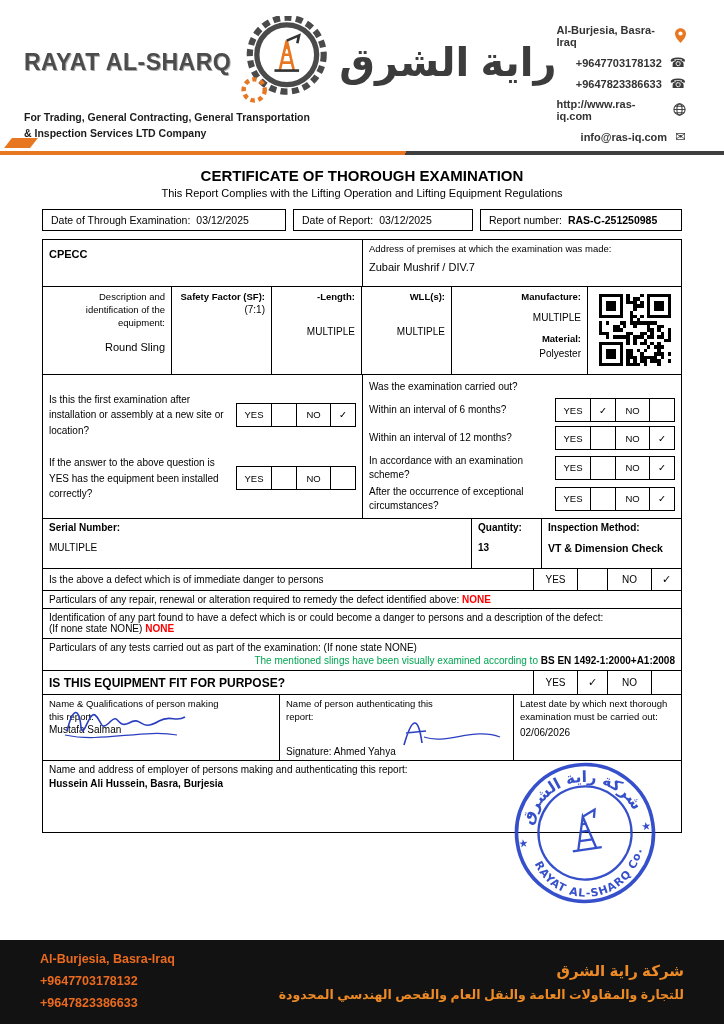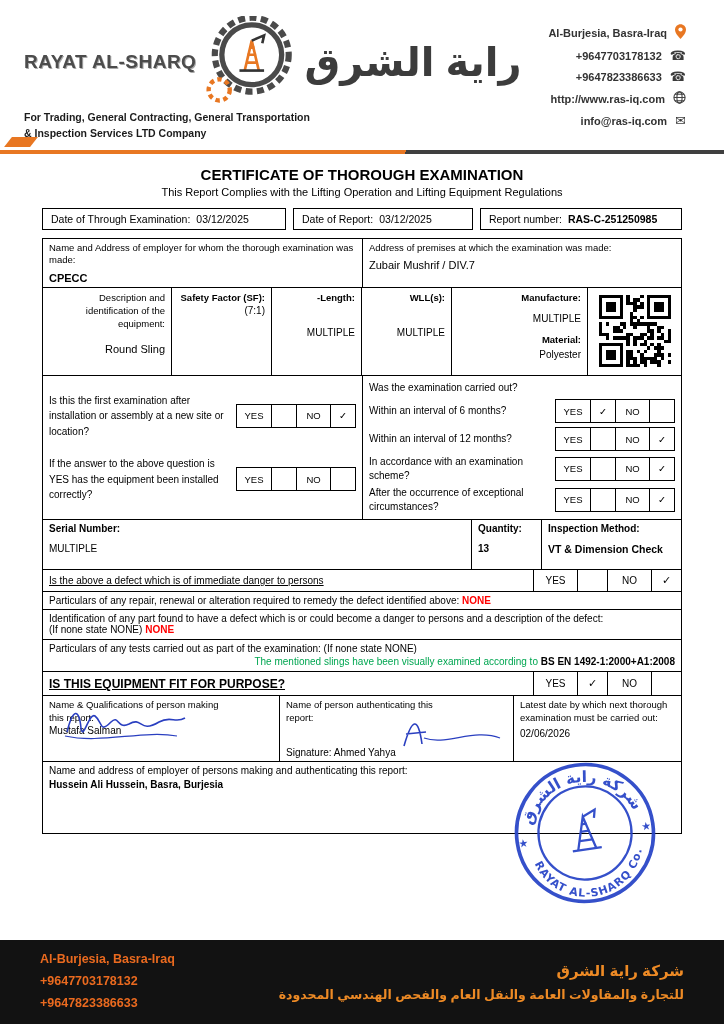--- a/index.html
+++ b/index.html
@@ -2,21 +2,21 @@
 <html><head>
 <meta charset="utf-8">
 <style>
   * { margin:0; padding:0; box-sizing:border-box; }
   body { background:#e8e8e8; font-family:"Liberation Sans","DejaVu Sans",sans-serif; }
   .page { position:relative; width:724px; height:1024px; background:#fff; margin:0 auto; overflow:hidden; color:#000; }
 
   
   .header { display:flex; justify-content:space-between; padding:16px 38px 0 24px; }
   .brand-row { display:flex; align-items:center; gap:10px; }
-  .brand-en { font-size:19px; font-weight:bold; color:#4c4c4c; letter-spacing:.5px; text-shadow:1px 1px 0 #aaa; white-space:nowrap; }
+  .brand-en { font-size:23px; font-weight:bold; color:#4c4c4c; letter-spacing:.5px; text-shadow:1px 1px 0 #aaa; white-space:nowrap; }
   .brand-ar { font-size:40px; font-weight:bold; color:#3c3c3c; direction:rtl; white-space:nowrap; }
   .tagline { font-size:10.5px; font-weight:bold; color:#1b1b1b; margin-top:2px; line-height:1.5; }
   .contact { display:flex; flex-direction:column; align-items:flex-end; gap:8px; padding-top:8px; font-size:11px; font-weight:bold; color:#333; }
   .contact-line { display:flex; align-items:center; gap:8px; }
   .glyph-icon { font-size:13px; color:#3b3b3b; line-height:1; }
 
   .divider { position:relative; height:4px; margin-top:8px; background:linear-gradient(100deg,#E87722 0 56%,#3f3f3f 56% 100%); }
   .divider .slash { position:absolute; left:8px; top:-13px; width:26px; height:10px; background:#E87722; transform:skewX(-38deg); }
 
   
@@ -67,21 +67,21 @@
 
   .qcell-right { padding:4px 6px; display:flex; flex-direction:column; justify-content:space-between; }
   .carried-heading { margin:2px 0 4px; }
   .qrow { display:flex; align-items:center; margin:2px 0; }
   .qrow .qtext { line-height:1.35; padding-right:4px; }
 
   .ybox { width:44px; text-align:center; display:flex; align-items:center; justify-content:center; padding:0; }
   .mbox { width:30px; text-align:center; display:flex; align-items:center; justify-content:center; padding:0; font-weight:bold; font-size:11px; }
 
   .flex1 { flex:1; }
-  .vcenter { display:flex; align-items:center;text-decoration:underline; }
+  .vcenter { display:flex; align-items:center; }
 
   .fit-q { font-size:12px; font-weight:bold; }
 
   .sig-cell { position:relative; }
   .sig-svg { position:absolute; pointer-events:none; }
 
   .qr-wrap { display:flex; align-items:center; justify-content:center; flex:1; }
 
   
   .stamp { position:absolute; left:512px; top:760px; width:146px; height:146px; transform:rotate(-8deg); opacity:.95; z-index:5; }
@@ -179,21 +179,20 @@
     <div class="meta-box b3">
       <span>Report number:</span>
       <span class="bold">RAS-C-251250985</span>
     </div>
   </div>
 
   <div class="table">
 
     <div class="trow row-a">
       <div class="tcell half">
-        <div class="lbl">Name and Address of employer for whom the thorough examination was made:</div>
         <div class="val">CPECC</div>
       </div>
       <div class="tcell half">
         <div class="lbl">Address of premises at which the examination was made:</div>
         <div class="val" style="font-weight:normal;">Zubair Mushrif / DIV.7</div>
       </div>
     </div>
 
     <div class="trow row-b">
       <div class="tcell" style="width:128px">

